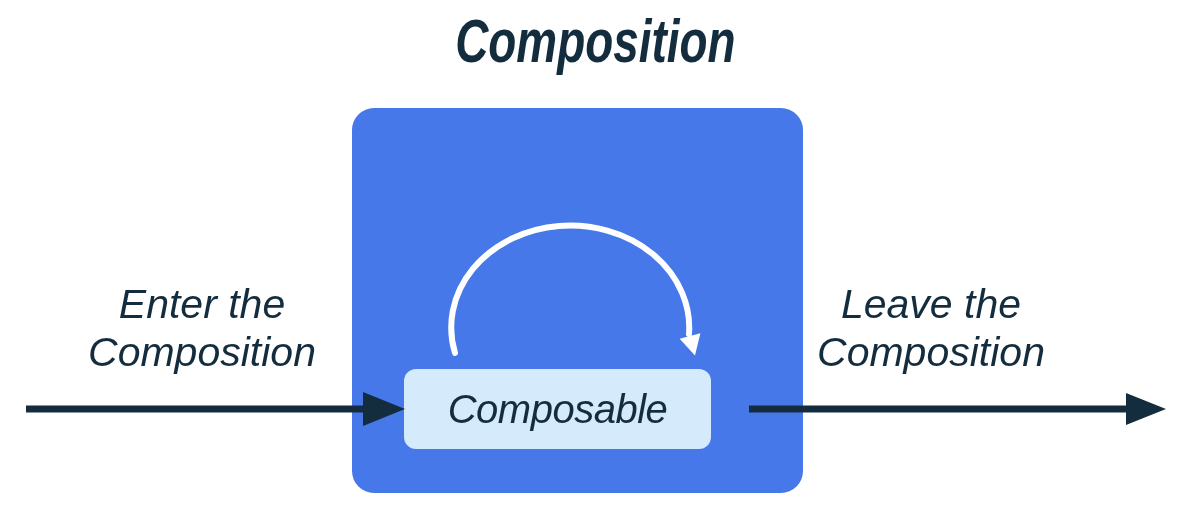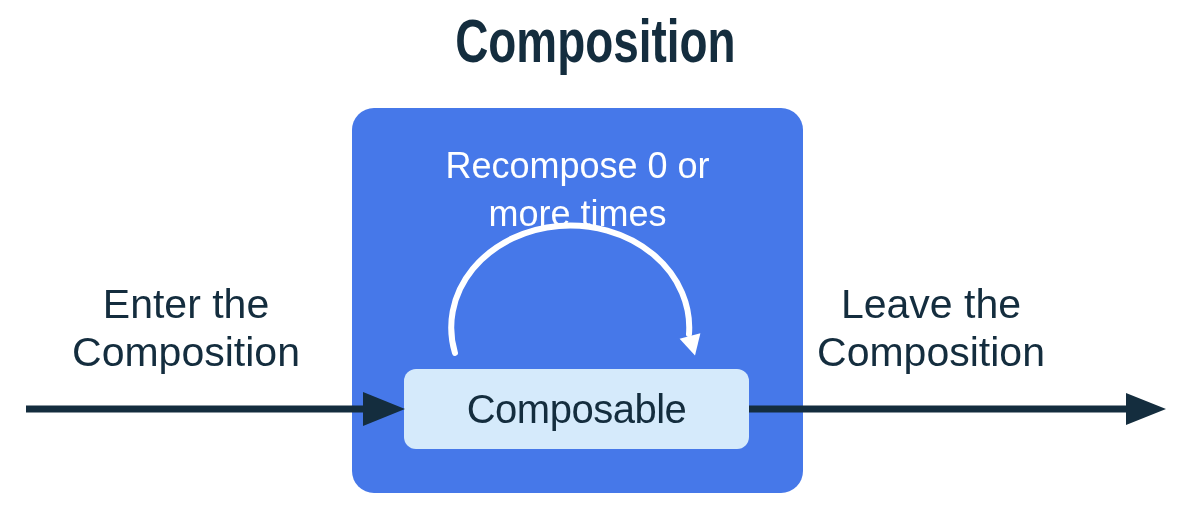--- a/index.html
+++ b/index.html
@@ -8,20 +8,21 @@
     background: #ffffff;
     font-family: "Liberation Sans", sans-serif;
   }
   .canvas {
     position: relative;
     width: 1191px;
     height: 512px;
     background: #ffffff;
     overflow: hidden;
     color: #142D3E;
+    font-style: italic;
   }
   .title {
     position: absolute;
     top: 9px;
     left: 0;
     width: 1191px;
     text-align: center;
     font-size: 62px;
     line-height: 64px;
     font-weight: bold;
@@ -47,21 +48,21 @@
     text-align: center;
     color: #ffffff;
     font-size: 36px;
     line-height: 48px;
     white-space: pre-line;
   }
   .composable-box {
     position: absolute;
     left: 404px;
     top: 369px;
-    width: 345px;
+    width: 307px;
     height: 80px;
     border-radius: 12px;
     background: #D5EAFB;
     display: flex;
     align-items: center;
     justify-content: center;
   }
   .composable-box span {
     font-size: 40px;
     letter-spacing: -0.5px;
@@ -70,40 +71,38 @@
   .side-label {
     position: absolute;
     top: 280px;
     width: 300px;
     text-align: center;
     font-size: 41px;
     line-height: 48px;
     white-space: pre-line;
     color: #142D3E;
   }
-  .side-label.enter { left: 36px; text-align: center; }
+  .side-label.enter { left: 52px; text-align: center; }
   .side-label.leave { left: 781px; }
   svg.overlay {
     position: absolute;
     left: 0;
     top: 0;
     pointer-events: none;
   }
 </style>
 </head>
 <body>
 
 <div class="canvas">
 
   <div class="title">Composition</div>
 
   <div class="blue-box"></div>
 
-  <div class="recompose-label">Recompose 0 or
-more times</div>
 
   <div class="composable-box">
     <span>Composable</span>
   </div>
 
   <div class="side-label enter">Enter the
 Composition</div>
 
   <div class="side-label leave">Leave the
 Composition</div>

